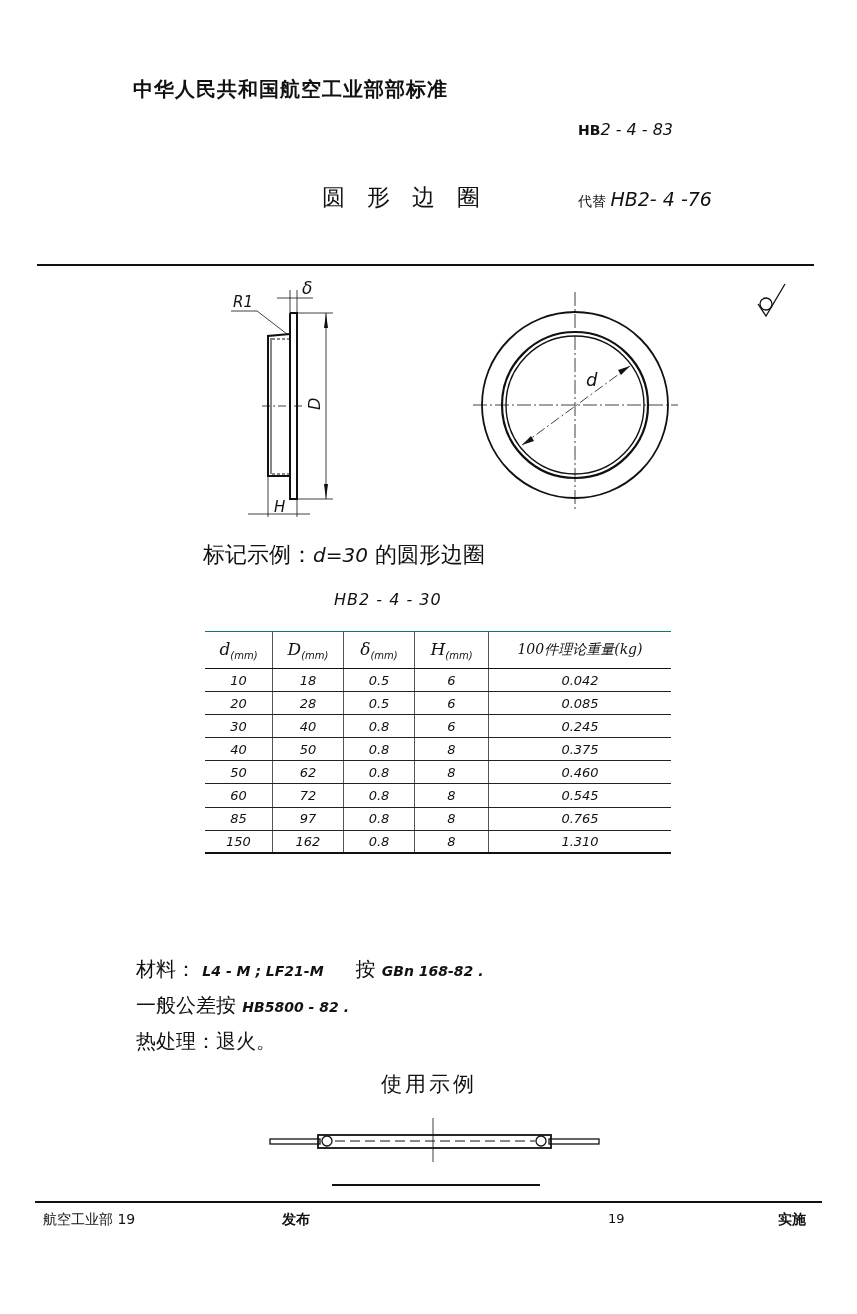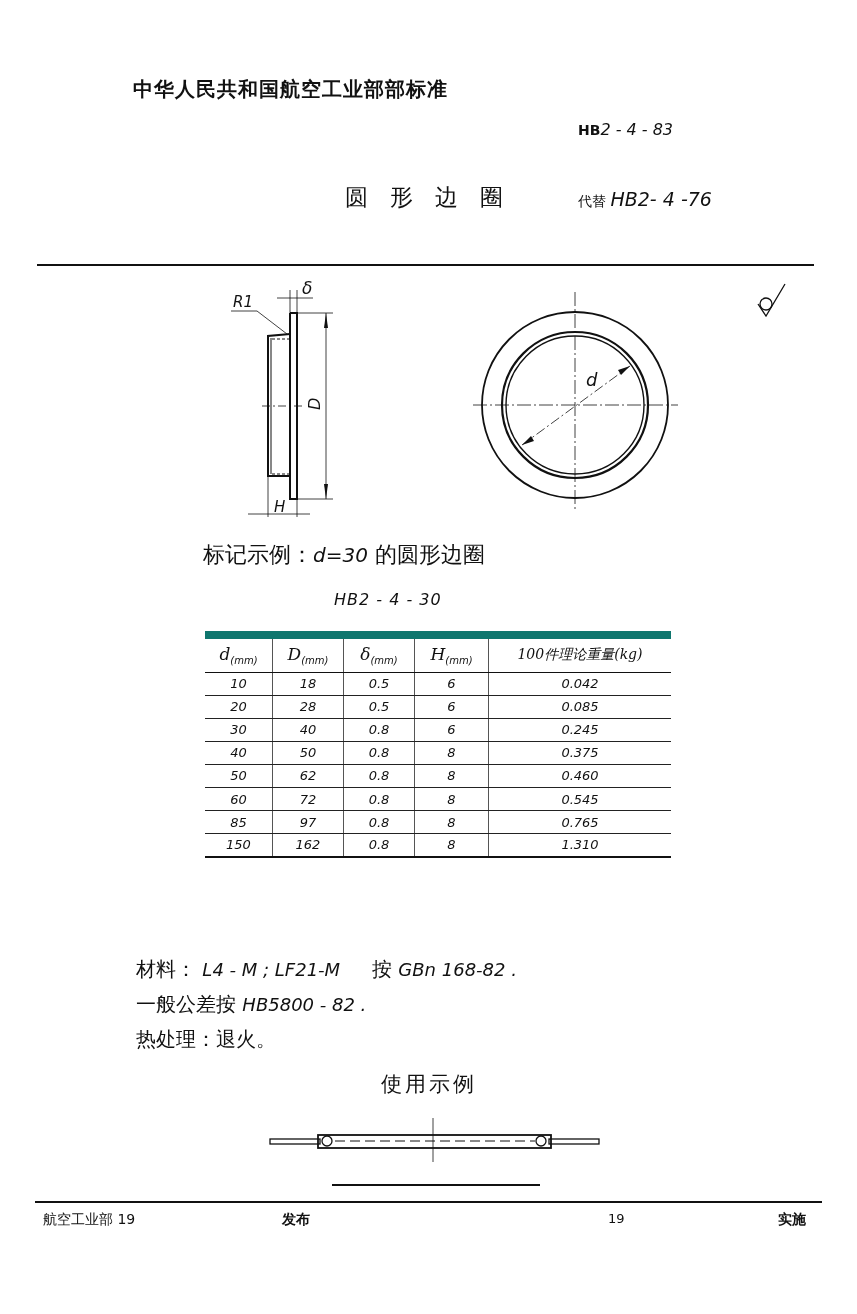--- a/index.html
+++ b/index.html
@@ -1,40 +1,40 @@
 <!DOCTYPE html>
 <html><head>
 <meta charset="utf-8">
 <style>
   html, body { margin: 0; padding: 0; background: #ffffff; }
   body { width: 857px; height: 1314px; position: relative; overflow: hidden; color: #111; font-family: "DejaVu Sans", sans-serif; }
   .abs { position: absolute; }
   .org-title { left: 133px; top: 76px; font-size: 20px; font-weight: bold; letter-spacing: 1px; white-space: nowrap; }
   .std-no { left: 578px; top: 120px; font-size: 16px; font-style: italic; white-space: nowrap; }
   .std-no .prefix { font-style: normal; font-weight: bold; font-size: 14px; }
-  .doc-title { left: 322px; top: 182px; font-family: Liberation Mono, monospace; font-size: 23px; letter-spacing: 22px; white-space: nowrap; margin-left: 23px; }
+  .doc-title { left: 322px; top: 182px; font-family: Liberation Mono, monospace; font-size: 23px; letter-spacing: 22px; white-space: nowrap; }
   .replaces { left: 578px; top: 188px; font-size: 14px; white-space: nowrap; }
   .replaces .code { font-style: italic; font-size: 19px; }
   .top-rule { left: 37px; top: 264px; width: 777px; height: 2px; background: #111; }
   .drawing { left: 0; top: 0; }
   .mark-example { left: 203px; top: 540px; font-family: "DejaVu Serif", serif; font-size: 22px; white-space: nowrap; }
   .mark-example .em { font-style: italic; font-family: "DejaVu Sans", sans-serif; font-size: 20px; }
   .mark-code { left: 334px; top: 590px; font-style: italic; font-size: 16px; white-space: nowrap; letter-spacing: 1px; }
   table.spec { position: absolute; left: 205px; top: 631px; width: 466px; border-collapse: collapse; font-style: italic; font-size: 13px; }
   table.spec th, table.spec td { padding: 0; text-align: center; white-space: nowrap; }
   table.spec thead tr { height: 37px; }
   table.spec tbody tr { height: 23.1px; }
-  table.spec thead th { border-top: 8px solid #0f766e; border-bottom: 1px solid #111; font-weight: normal; font-size: 17px; font-family: "DejaVu Serif", serif; }
+  table.spec thead th { border-top: 1px solid #0f766e; border-bottom: 1px solid #111; font-weight: normal; font-size: 17px; font-family: "DejaVu Serif", serif; }
   table.spec thead th sub { font-size: 10px; font-family: "DejaVu Sans", sans-serif; }
   table.spec tbody tr:last-child td { border-bottom: 2px solid #111; }
   table.spec td { border-bottom: 1px solid #222; }
   table.spec th + th, table.spec td + td { border-left: 1px solid #555; }
   table.spec th.weight-h { font-size: 14px; font-style: italic; }
   .notes { left: 136px; top: 952px; font-family: "DejaVu Serif", serif; font-size: 20px; line-height: 34px; white-space: nowrap; }
-  .notes .code { font-style: italic; font-family: "DejaVu Sans", sans-serif; font-size: 18px; }
+  .notes .code { font-style: italic; font-family: "DejaVu Sans", sans-serif; font-size: 14px; font-weight: bold; }
   .usage-title { left: 381px; top: 1070px; font-family: "DejaVu Serif", serif; font-size: 21px; letter-spacing: 3px; white-space: nowrap; }
   .usage-rule { left: 332px; top: 1184px; width: 208px; height: 2px; background: #111; }
   .bottom-rule { left: 35px; top: 1201px; width: 787px; height: 2px; background: #111; }
   .footer-left { left: 43px; top: 1211px; font-size: 14px; white-space: nowrap; }
   .footer-issued { left: 282px; top: 1211px; font-size: 14px; font-weight: bold; white-space: nowrap; }
   .footer-page { left: 608px; top: 1211px; font-size: 13px; white-space: nowrap; }
   .footer-impl { left: 778px; top: 1211px; font-size: 14px; font-weight: bold; white-space: nowrap; }
 </style>
 </head>
 <body>

